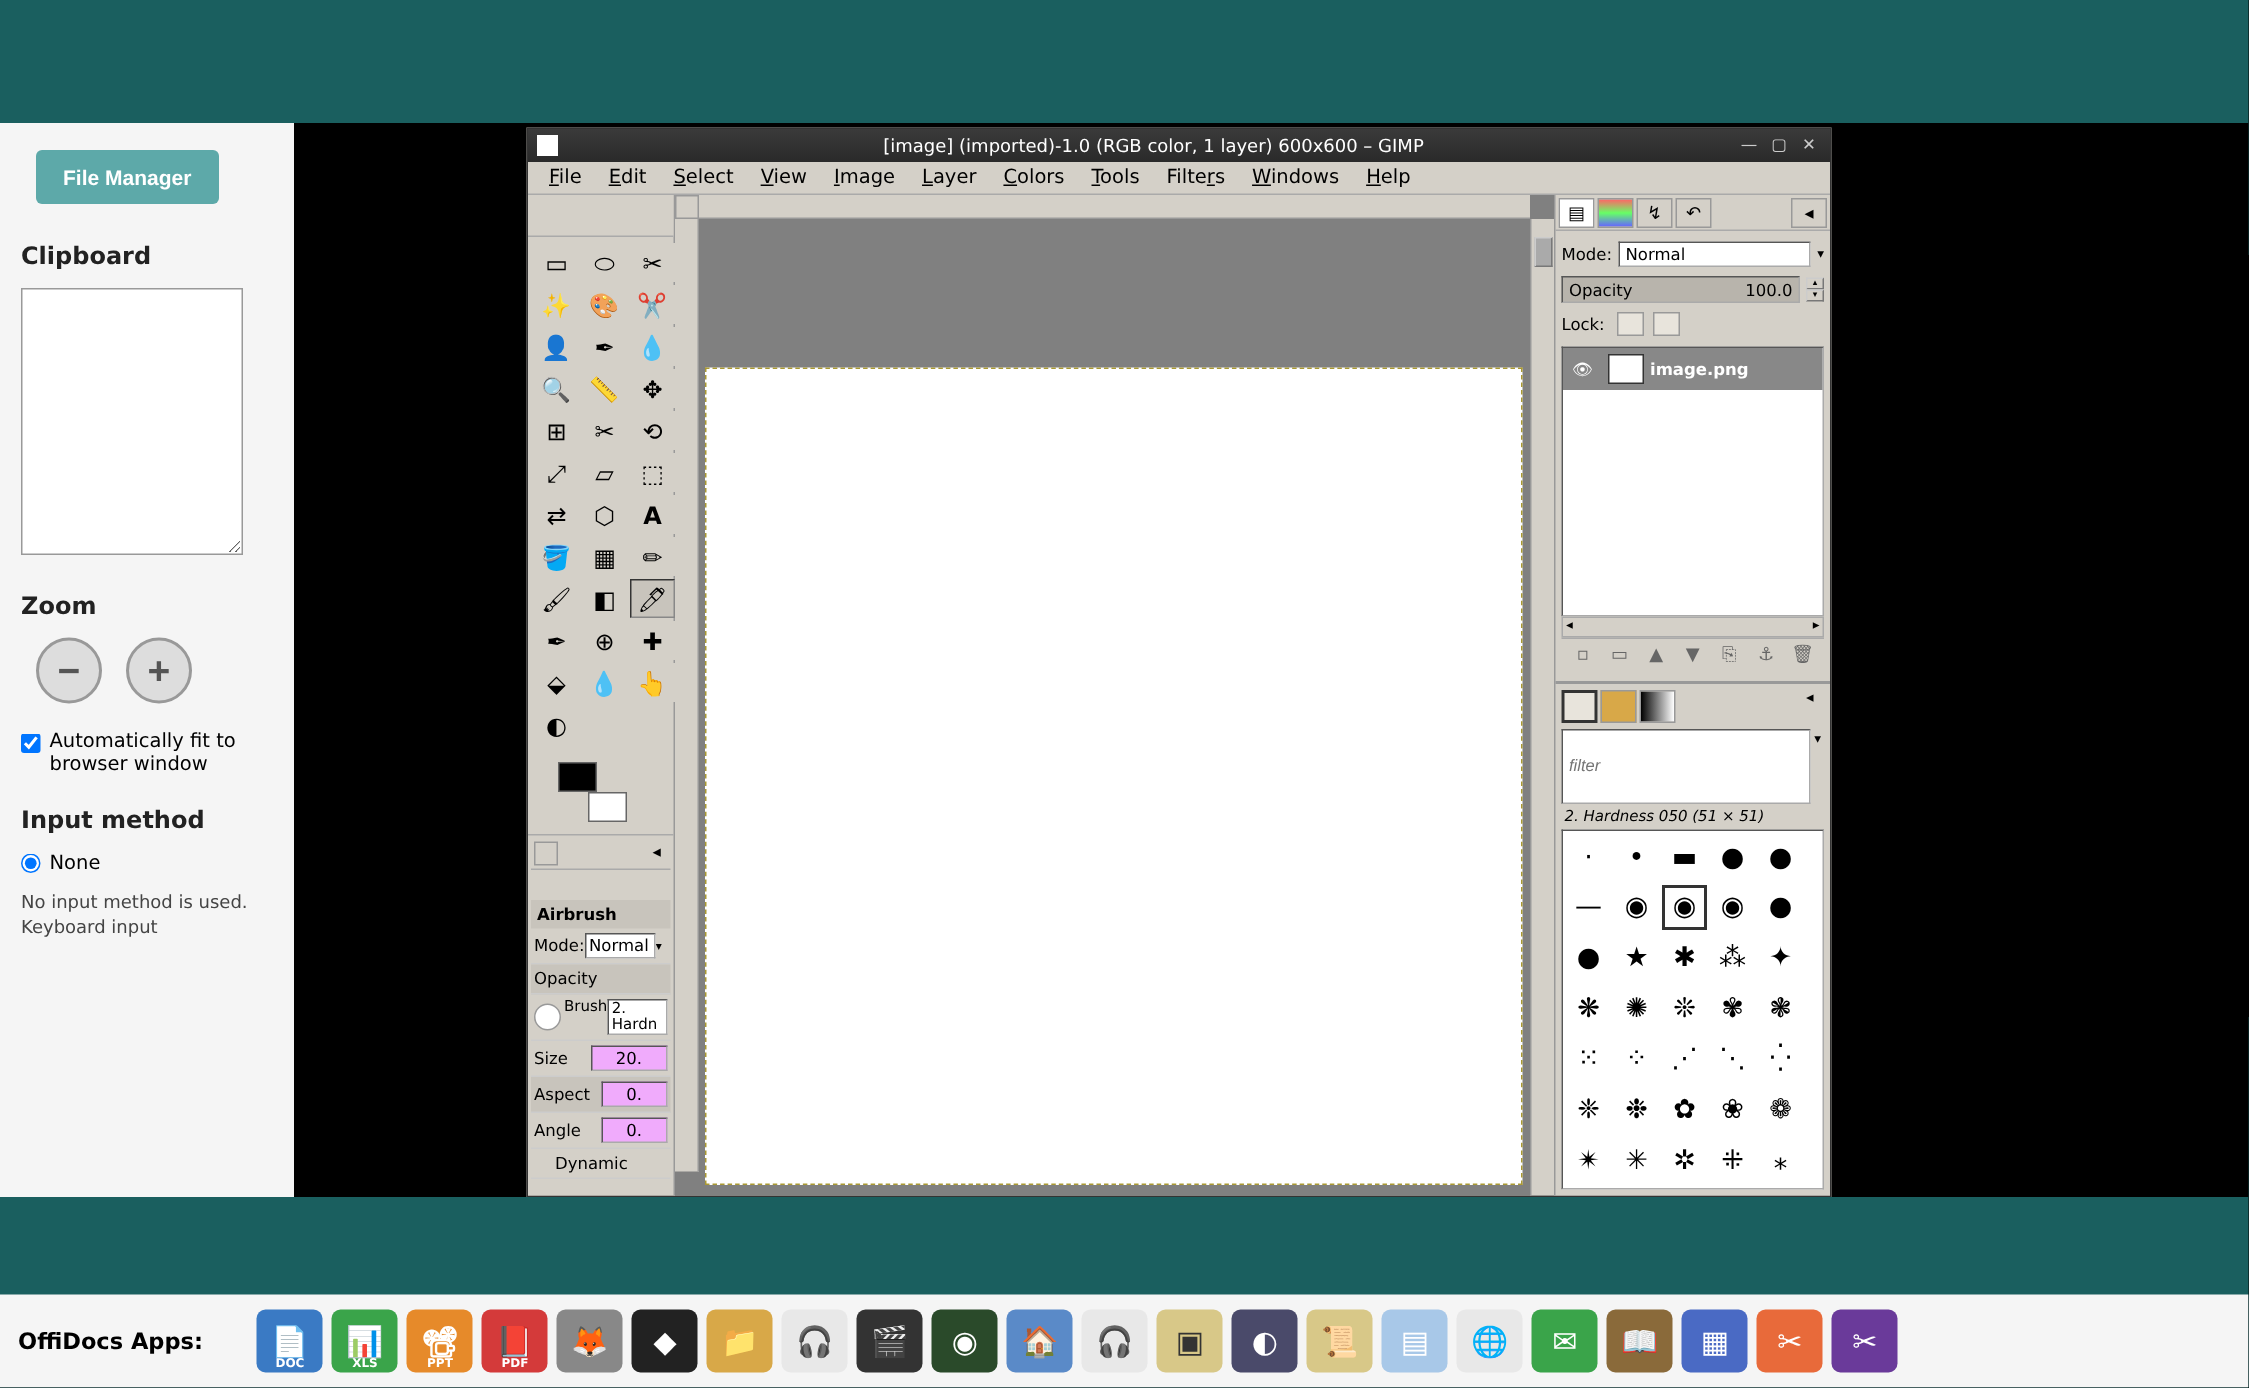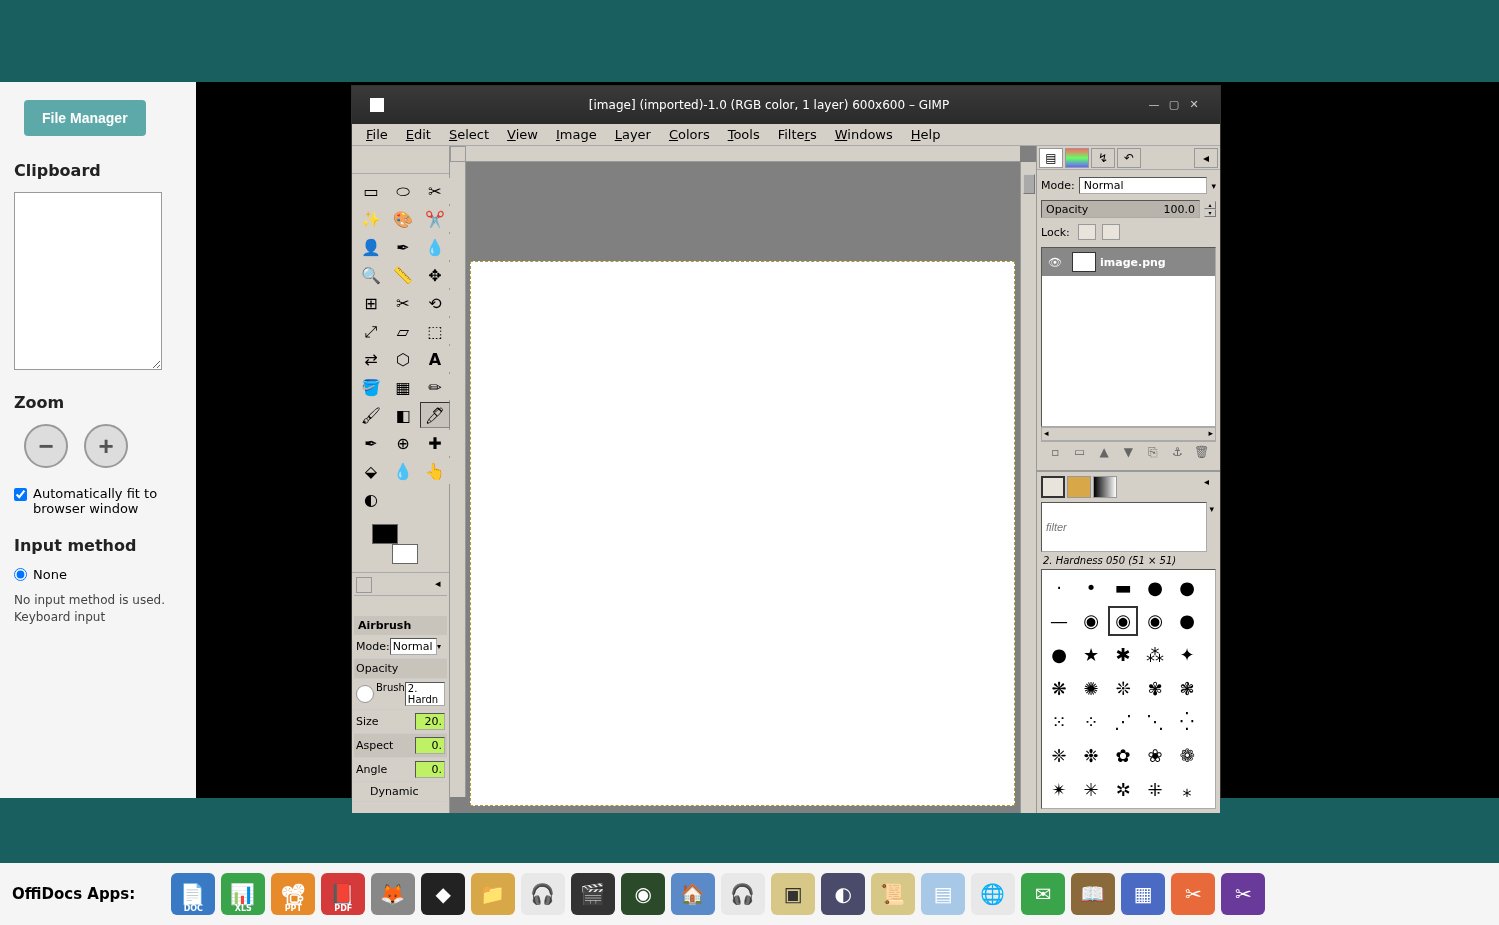--- a/index.html
+++ b/index.html
@@ -95,26 +95,26 @@
 .gimp-window {
   position: absolute;
   left: 155px;
   top: 3px;
   width: 870px;
   height: 713px;
   background: #d4d0c8;
   border: 1px solid #333;
 }
 .gimp-titlebar {
-  height: 38px;
+  height: 22px;
   background: linear-gradient(to bottom, #3a3a3a, #2a2a2a);
   color: #fff;
   display: flex;
   align-items: center;
-  padding: 0 18px;
+  padding: 0 6px;
   font-size: 12px;
 }
 .gimp-title-icon {
   width: 14px; height: 14px;
   background: #fff;
   margin-right: 8px;
 }
 .gimp-title-text { flex: 1; text-align: center; }
 .gimp-title-btns { display: flex; gap: 4px; }
 .gimp-title-btn {
@@ -213,23 +213,23 @@
 }
 .opt-row {
   display: flex;
   align-items: center;
   padding: 3px 2px;
   border-bottom: 1px solid #ccc;
   font-size: 11px;
 }
 .opt-label { flex: 1; }
 .opt-val { 
-  background: #bef264;
+  background: #f0abfc;
   border: 1px inset #aaa;
-  padding: 1px 2px;
+  padding: 1px 16px;
   min-width: 30px;
   text-align: right;
   font-size: 11px;
 }
 .opt-select {
   background: #fff;
   border: 1px inset #aaa;
   padding: 1px 2px;
   font-size: 11px;
   width: 48px;

